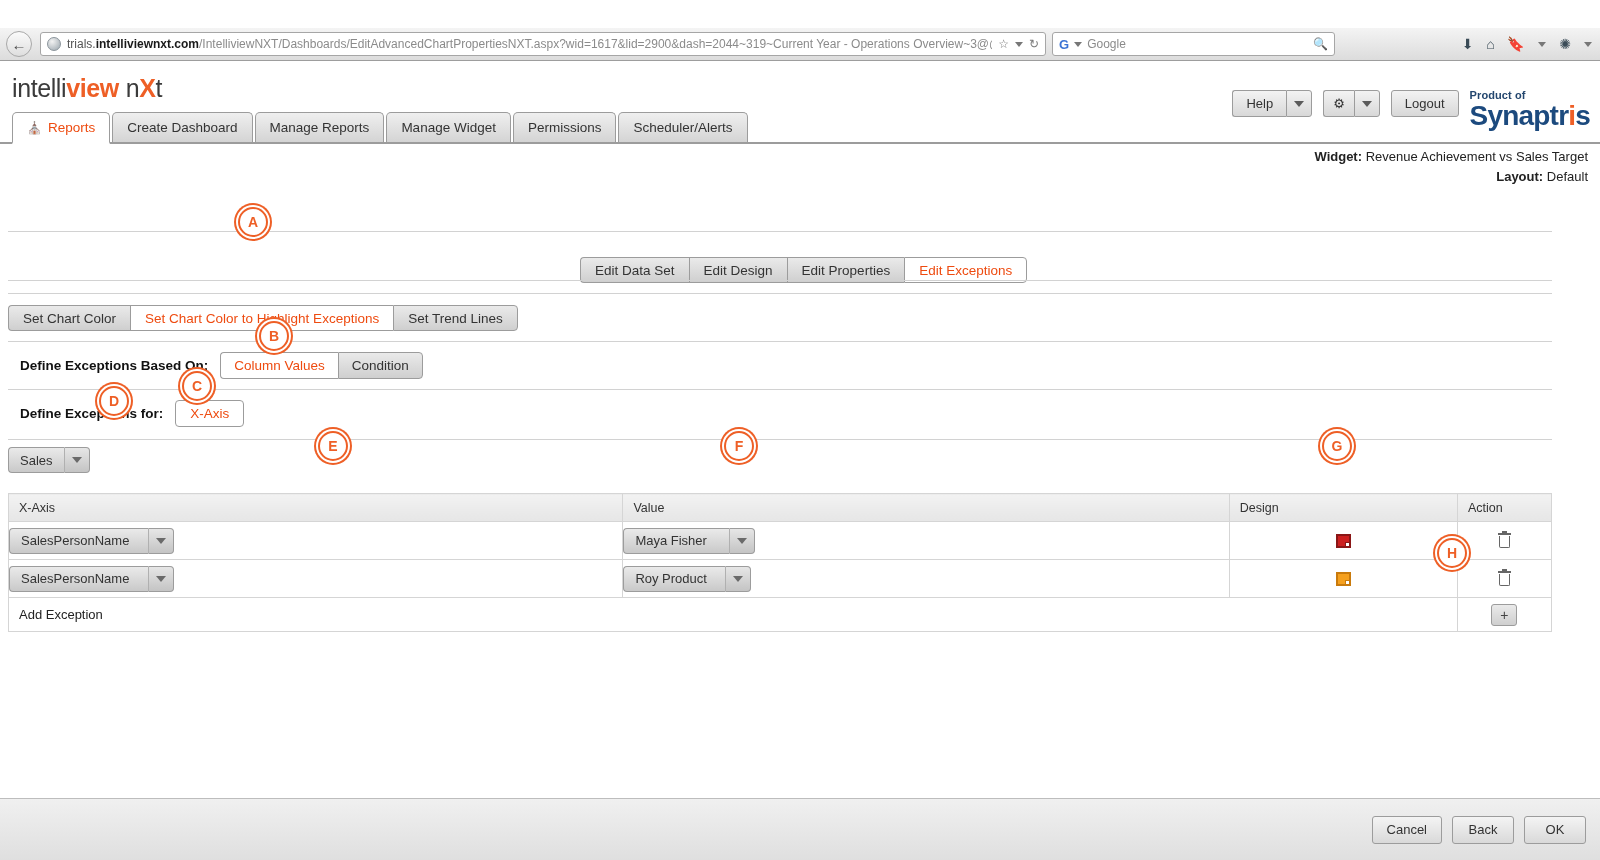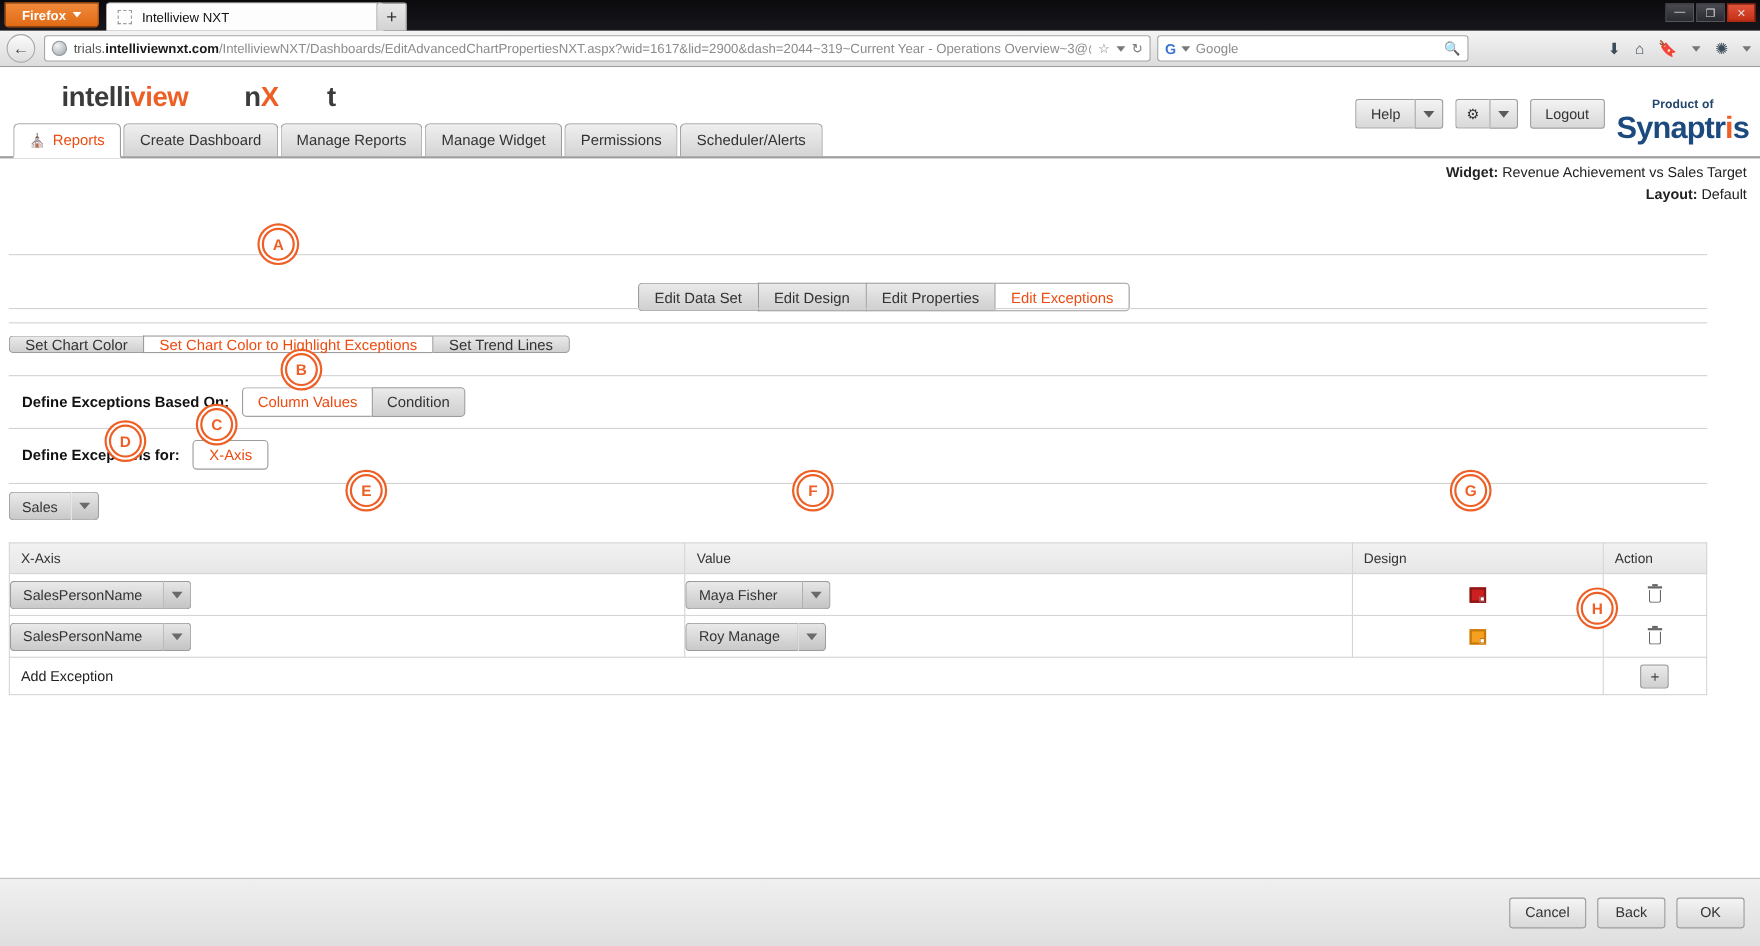--- a/index.html
+++ b/index.html
@@ -81,40 +81,40 @@
     display: flex; align-items: center; padding: 0 6px; gap: 5px;
     font-size: 12px; color: #8b8b8b;
   }
   .g-logo { color: #3b73d4; font-weight: bold; font-size: 13px; }
   .mini-caret { width: 0; height: 0; border-left: 4px solid transparent; border-right: 4px solid transparent; border-top: 5px solid #777; }
   .nav-icons { margin-left: auto; margin-right: 8px; display: flex; align-items: center; gap: 13px; color: #3a4b57; font-size: 14px; }
 
   
   .app { position: absolute; left: 0; top: 61px; width: 1600px; height: 799px; background: #fff; }
   .logo { position: absolute; left: 12px; top: 13px; font-size: 25px; letter-spacing: -0.4px; }
-  .logo .c1 { color: #3b3b3b; font-weight: bold; margin-left: 44px; }
+  .logo .c1 { color: #3b3b3b; font-weight: normal; }
   .logo .c2 { color: #ee5f26; font-weight: bold; }
   .logo .sp { display: inline-block; width: 7px; }
   .logo .x { color: #ee5f26; font-weight: bold; }
 
   .hdr-right { position: absolute; right: 10px; top: 10px; display: flex; align-items: flex-start; gap: 11px; margin-top: 19px; }
   .btn-grey {
     height: 27px; background: linear-gradient(#f3f3f3, #d8d8d8);
     border: 1px solid #9c9c9c; border-radius: 3px;
     display: flex; align-items: center; justify-content: center;
     font-size: 13px; color: #333; padding: 0 13px;
   }
   .split { display: flex; }
   .split .main-part { border-radius: 3px 0 0 3px; border-right: none; }
   .split .arrow-part {
     width: 26px; border-radius: 0 3px 3px 0; padding: 0;
   }
   .caret-dk { width: 0; height: 0; border-left: 5px solid transparent; border-right: 5px solid transparent; border-top: 6px solid #5b5b5b; }
   .synaptris { text-align: left; line-height: 1; }
-  .syn-small { font-size: 11px; color: #23466e; font-weight: bold; letter-spacing: .1px; text-align: center; }
+  .syn-small { font-size: 11px; color: #23466e; font-weight: bold; letter-spacing: .1px; }
   .syn-big { font-size: 28px; font-weight: bold; color: #1c4a7e; letter-spacing: -0.8px; margin-top: 1px; }
   .syn-big .dot { color: #ee5f26; }
 
   
   .tabstrip {
     position: absolute; left: 0; top: 51px; width: 1600px; height: 32px;
     border-bottom: 2px solid #9c9c9c;
     display: flex; align-items: flex-end; padding-left: 12px;
   }
   .atab {
@@ -139,21 +139,21 @@
   }
   .egbtn:first-child { border-radius: 4px 0 0 4px; }
   .egbtn:last-child { border-right: 1px solid #9c9c9c; border-radius: 0 4px 4px 0; }
   .egbtn.active { background: #fff; color: #ee4b10; }
 
   .hr { position: absolute; left: 8px; width: 1544px; height: 1px; background: #d2d2d2; }
 
   
   .subtabs { position: absolute; left: 8px; top: 244px; display: flex; }
   .stbtn {
-    height: 16px; background: linear-gradient(#eaeaea, #cfcfcf);
+    height: 26px; background: linear-gradient(#eaeaea, #cfcfcf);
     border: 1px solid #9c9c9c; border-right: none;
     display: flex; align-items: center; padding: 0 14px;
     font-size: 13.5px; color: #333;
   }
   .stbtn:first-child { border-radius: 4px 0 0 4px; }
   .stbtn:last-child { border-right: 1px solid #9c9c9c; border-radius: 0 4px 4px 0; align-items: center; }
   .stbtn.active { background: #fff; color: #ee4b10; }
 
   
   .formrow { position: absolute; display: flex; align-items: center; }
@@ -236,44 +236,20 @@
     font-size: 14px; font-weight: bold; color: #ee5f26;
     box-shadow: 0 0 0 2px #fff, 0 0 0 4px #ee5f26;
     z-index: 30;
   }
 </style>
 </head>
 <body>
 
 <div class="screen">
 
-  <div class="ff-titlebar">
-    <div class="ff-button">
-      <span>Firefox</span>
-      <span class="caret"></span>
-    </div>
-    <div class="ff-tab">
-      <span class="tab-favicon"></span>
-      <span>Intelliview NXT</span>
-    </div>
-    <div class="ff-newtab">
-      <span>+</span>
-    </div>
-    <div class="win-controls">
-      <div class="win-btn">
-          <span>—</span>
-        </div>
-      <div class="win-btn">
-          <span>❐</span>
-        </div>
-      <div class="win-btn close">
-          <span>✕</span>
-        </div>
-    </div>
-  </div>
 
   <div class="ff-navbar">
     <div class="nav-back">
       <span>←</span>
     </div>
     <div class="urlbar">
       <span class="globe-icon"></span>
       <span class="url-text"><span class="host-pre">trials.</span><b>intelliviewnxt.com</b><span>/IntelliviewNXT/Dashboards/EditAdvancedChartPropertiesNXT.aspx?wid=1617&amp;lid=2900&amp;dash=2044~319~Current Year - Operations Overview~3@@@1</span></span>
       <span class="url-icons">
         <span>☆</span>
@@ -464,21 +440,21 @@
         <td>
           <div class="dd" style="width:165px">
             <div class="dd-label" style="flex:1">SalesPersonName</div>
             <div class="dd-arrow">
                   <span class="caret-sm"></span>
                 </div>
           </div>
         </td>
         <td>
           <div class="dd" style="width:128px">
-            <div class="dd-label" style="flex:1">Roy Manage</div>
+            <div class="dd-label" style="flex:1">Roy Product</div>
             <div class="dd-arrow">
                   <span class="caret-sm"></span>
                 </div>
           </div>
         </td>
         <td class="cell-center">
           <div class="swatch-wrap">
             <div class="swatch" id="sw1" style="background: rgb(245, 160, 30); border-color: rgb(201, 122, 12);">
                   <span class="corner" style="border-color: rgb(201, 122, 12);"></span>
                 </div>

